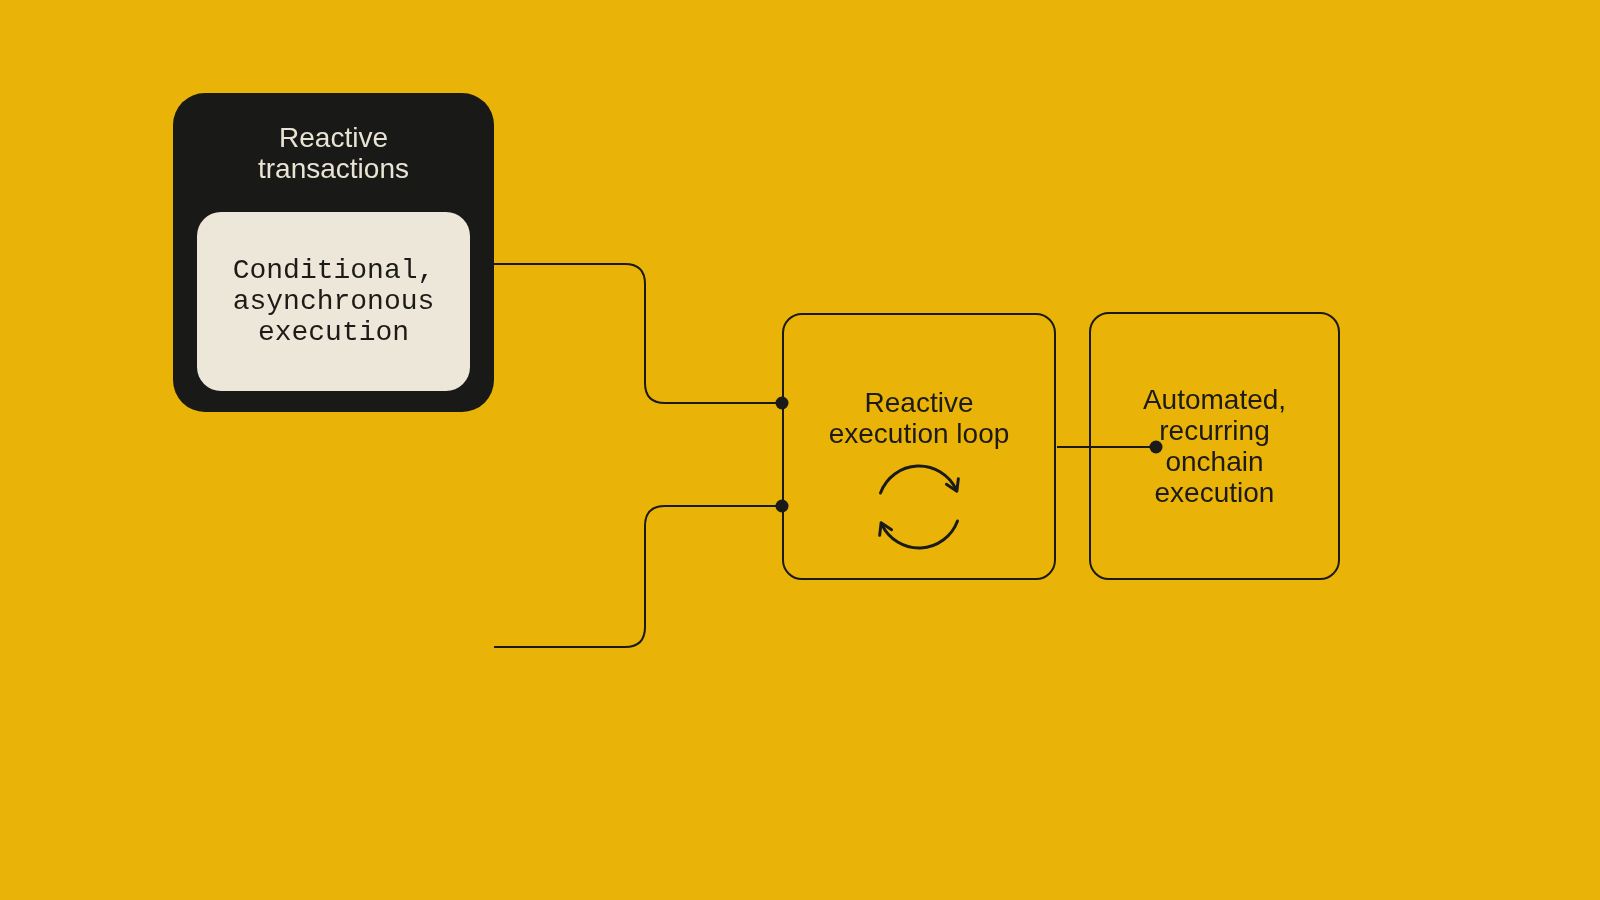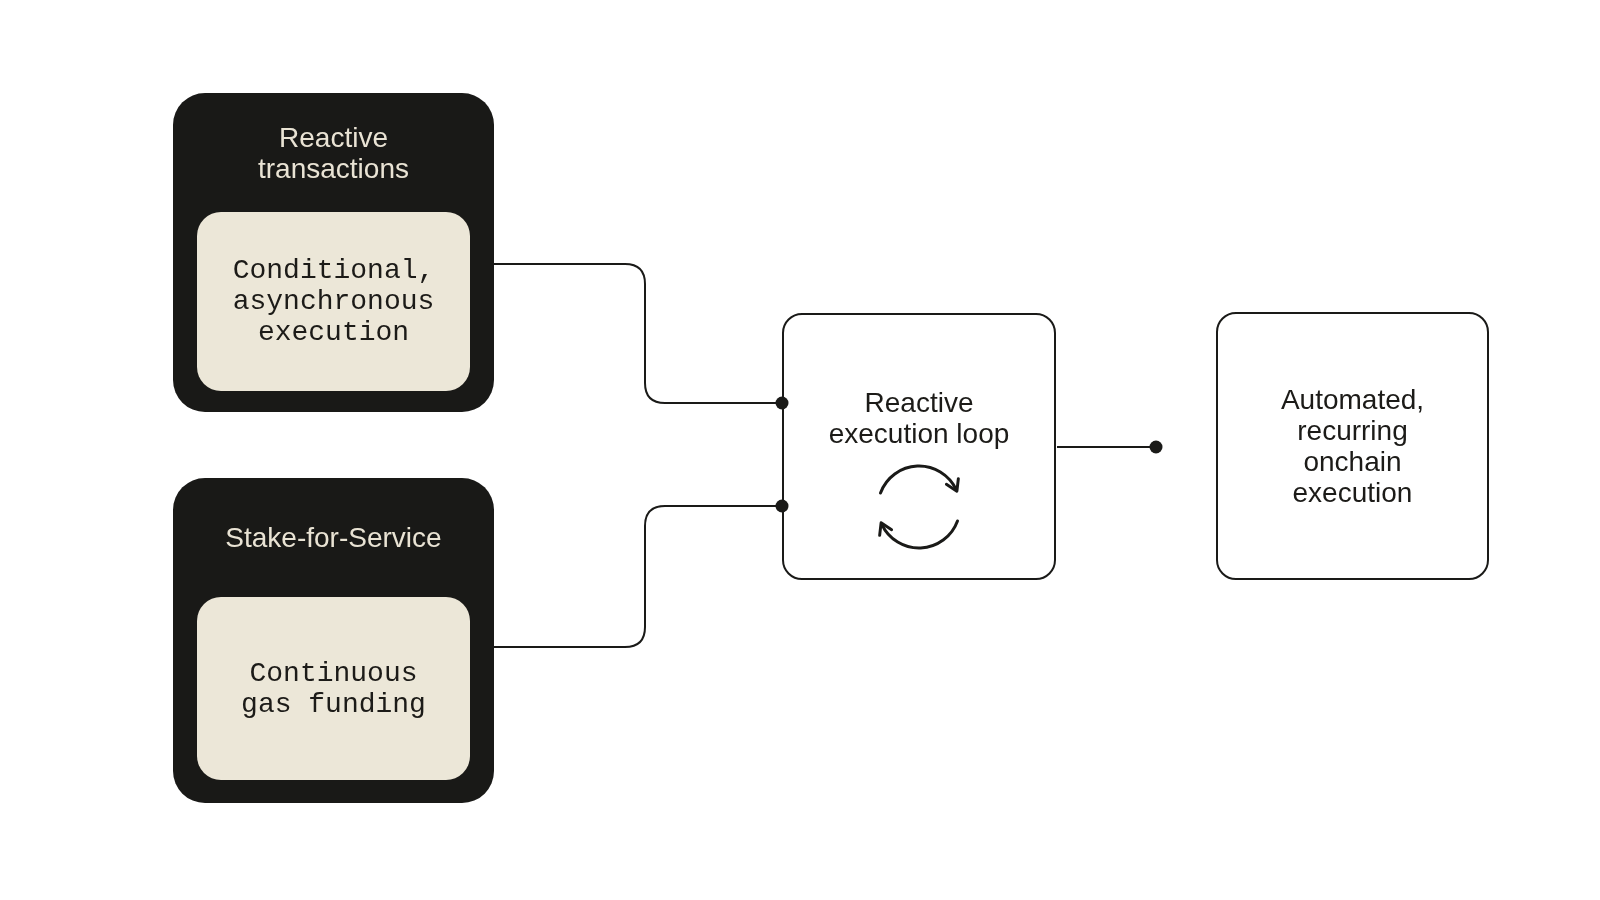--- a/index.html
+++ b/index.html
@@ -4,21 +4,21 @@
 <style>
   html, body { margin: 0; padding: 0; }
   body {
     font-family: "Liberation Sans", sans-serif;
     background: #e8e2d3;
   }
   .canvas {
     position: relative;
     width: 1600px;
     height: 900px;
-    background: #ffffff;
+    background: #eab308;
     overflow: hidden;
   }
   .connectors {
     position: absolute;
     inset: 0;
     width: 1600px;
     height: 900px;
   }
   .node { position: absolute; box-sizing: border-box; }
 
@@ -72,21 +72,21 @@
   #node-reactive-transactions .card-title { height: 119px; }
   #node-reactive-transactions .inner-card { height: 179px; }
 
   #node-stake-for-service { left: 173px; top: 478px; width: 321px; height: 325px; }
   #node-stake-for-service .card-title { height: 119px; }
   #node-stake-for-service .inner-card { height: 183px; }
 
   #node-execution-loop { left: 782px; top: 313px; width: 274px; height: 267px; padding-top: 72px; }
   #node-execution-loop .cycle-icon { margin-top: 12px; }
 
-  #node-outcome { left: 1216px; top: 312px; width: 273px; height: 268px; justify-content: center; }
+  #node-outcome { left: 1089px; top: 312px; width: 251px; height: 268px; justify-content: center; }
 </style>
 </head>
 <body>
 
 <div class="canvas">
 
   <svg class="connectors" viewBox="0 0 1600 900" xmlns="http://www.w3.org/2000/svg" aria-hidden="true">
     <g fill="none" stroke="#1a1a18" stroke-width="2">
       <path d="M 494 264 L 625 264 Q 645 264 645 284 L 645 383 Q 645 403 665 403 L 781 403"></path>
       <path d="M 494 647 L 625 647 Q 645 647 645 627 L 645 526 Q 645 506 665 506 L 781 506"></path>
@@ -102,27 +102,20 @@
   <div class="node black-card" id="node-reactive-transactions">
     <div class="card-title">Reactive
 transactions</div>
     <div class="inner-card">
       <span>Conditional,
 asynchronous
 execution</span>
     </div>
   </div>
 
-  <div class="node black-card" id="node-stake-for-service">
-    <div class="card-title">Stake-for-Service</div>
-    <div class="inner-card">
-      <span>Continuous
-gas funding</span>
-    </div>
-  </div>
 
   <div class="node outline-card" id="node-execution-loop">
     <div class="card-label">Reactive
 execution loop</div>
     <svg class="cycle-icon" width="92" height="92" viewBox="0 0 92 92" xmlns="http://www.w3.org/2000/svg" aria-hidden="true">
       <defs>
         <marker id="arrowhead" viewBox="0 0 10 10" refX="7" refY="5" markerWidth="5.5" markerHeight="5.5" orient="auto">
           <path d="M 1.5 1 L 8 5 L 1.5 9" fill="none" stroke="#1a1a18" stroke-width="1.8" stroke-linecap="round" stroke-linejoin="round"></path>
         </marker>
       </defs>

